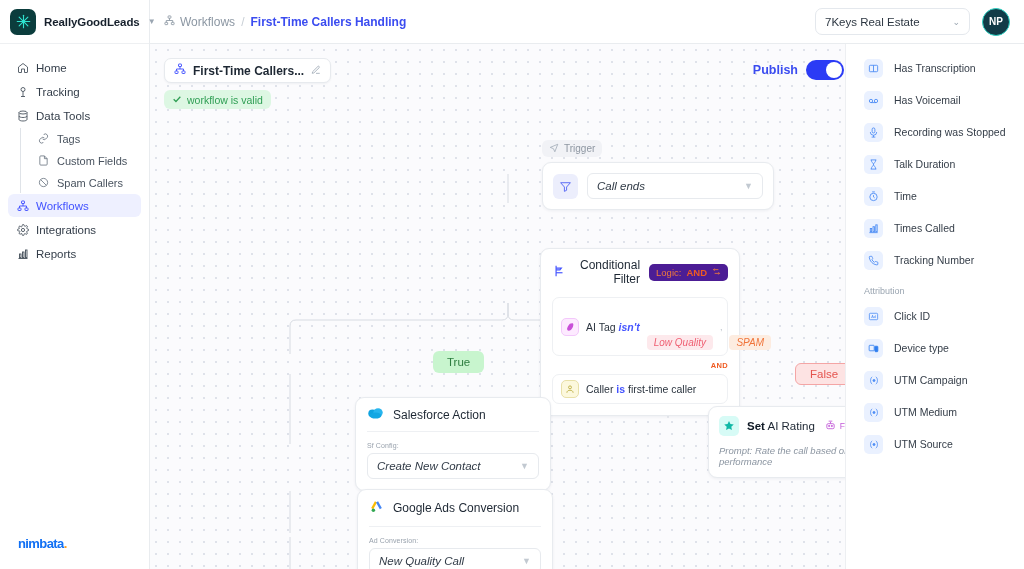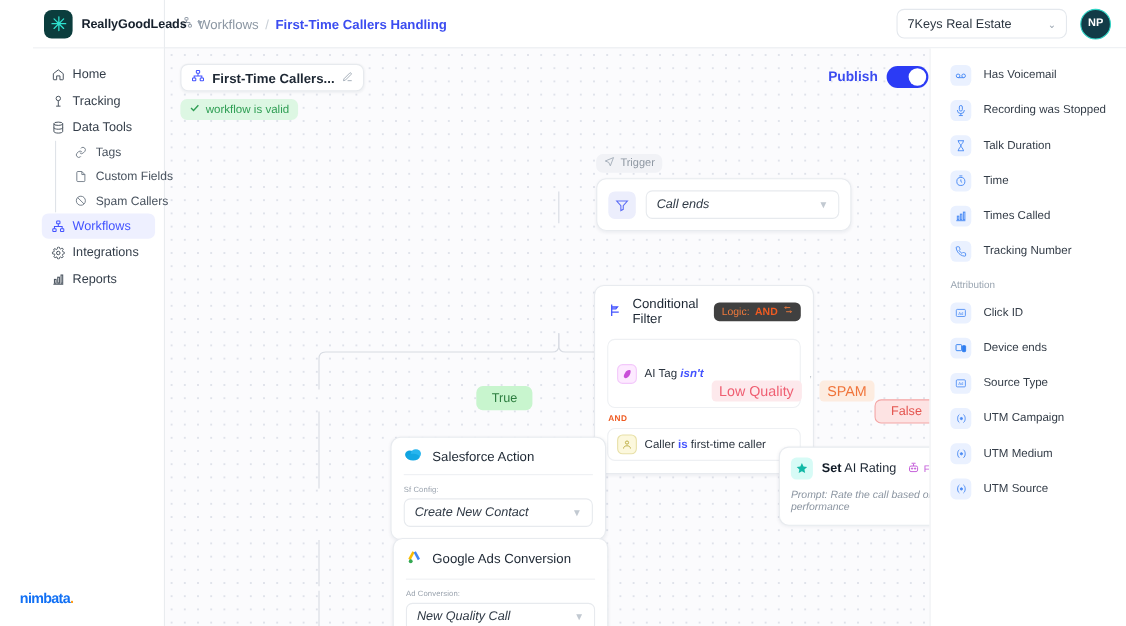--- a/index.html
+++ b/index.html
@@ -8,21 +8,21 @@
     font-family: "Liberation Sans", sans-serif;
     background: #ffffff;
     overflow: hidden;
   }
   .app { position: relative; width: 1024px; height: 569px; display: flex; }
 
   
   .sidebar {
     width: 150px; height: 569px; flex: 0 0 150px;
     background: #ffffff; border-right: 1px solid #e9ecef;
-    position: relative; z-index: 5; padding-left: 30px;
+    position: relative; z-index: 5;
   }
   .brand {
     height: 44px; display: flex; align-items: center; gap: 8px;
     padding: 0 10px; border-bottom: 1px solid #eef0f2;
   }
   .brand-logo {
     width: 26px; height: 26px; border-radius: 7px;
     background: #0b3d3d; flex: 0 0 26px;
     display: flex; align-items: center; justify-content: center;
   }
@@ -137,44 +137,44 @@
     display: flex; align-items: center; gap: 5px; padding: 0 7px;
     font-size: 10px; color: #8e97a2;
   }
   .trigger-node { left: 392px; top: 118px; width: 232px; }
   .trigger-inner { display: flex; align-items: center; gap: 9px; padding: 10px; }
   .trig-ic {
     width: 25px; height: 25px; border-radius: 6px; background: #eceefc;
     display: flex; align-items: center; justify-content: center; flex: 0 0 25px;
   }
 
-  .cond-node { left: 390px; top: 215px; width: 200px; }
+  .cond-node { left: 390px; top: 204px; width: 200px; text-align: right; }
   .logic-chip {
-    margin-left: auto; background: #404040; border-radius: 5px;
+    margin-left: auto; background: #4c1d95; border-radius: 5px;
     height: 17px; display: flex; align-items: center; gap: 5px;
     padding: 0 7px; font-size: 9.5px; color: #f07a3c; cursor: pointer;
   }
   .logic-chip b { color: #ef5b22; }
   .cond-row {
     border: 1px solid #eef0f3; border-radius: 7px;
     display: flex; align-items: center; gap: 7px;
     padding: 5px 8px; background: #fff;
   }
   .sq-ic {
     width: 18px; height: 18px; border-radius: 5px; flex: 0 0 18px;
     display: flex; align-items: center; justify-content: center; font-size: 10px;
   }
   .sq-pink { background: #fdeaff; border: 1px solid #f3c8fb; }
   .sq-yellow { background: #fcf8dd; border: 1px solid #e8e0a8; }
   .cond-txt { font-size: 10.5px; color: #2b343f; white-space: nowrap; }
   .cond-txt .op { color: #4353ff; font-style: italic; font-weight: 600; }
   .cond-txt .op-plain { color: #4353ff; font-weight: 600; font-style: normal; }
   .pill {
-    border-radius: 4px; padding: 2px 7px; font-size: 13px;
-    white-space: nowrap; margin-top: 32px;
+    border-radius: 4px; padding: 2px 7px; font-size: 10px;
+    font-style: italic; white-space: nowrap; margin-top: 32px;
   }
   .pill-rose { background: #fde9ec; color: #ef5f72; }
   .pill-orange { background: #fdece0; color: #f0743a; }
   .and-lbl { font-size: 7.5px; font-weight: 700; color: #ef5b22; margin: 5px 0 4px 1px; letter-spacing: .3px; }
 
   .branch-badge {
     position: absolute; border-radius: 6px; height: 22px;
     display: flex; align-items: center; justify-content: flex-start;
     padding: 0 14px; font-size: 11.5px;
   }
@@ -563,20 +563,29 @@
               </span>
           </span>
         </div>
         <div class="ai-prompt">Prompt: Rate the call based on agent's performance</div>
       </div>
     </div>
 
     <aside class="cond-panel">
       <div class="cp-list">
 
+        <div class="cp-item">
+          <span class="cp-ic">
+            <svg width="11" height="11" viewBox="0 0 24 24" fill="none" stroke="#4a8bf5" stroke-width="1.9">
+                <rect x="3" y="5" width="18" height="14" rx="2"></rect>
+                <path d="M12 5v14"></path>
+              </svg>
+          </span>
+          <span class="cp-lbl">Has Transcription</span>
+        </div>
 
         <div class="cp-item">
           <span class="cp-ic">
             <svg width="11" height="11" viewBox="0 0 24 24" fill="none" stroke="#4a8bf5" stroke-width="1.9">
                 <circle cx="6.5" cy="13" r="3.6"></circle>
                 <circle cx="17.5" cy="13" r="3.6"></circle>
                 <path d="M6.5 16.6h11"></path>
               </svg>
           </span>
           <span class="cp-lbl">Has Voicemail</span>
@@ -646,32 +655,23 @@
           <span class="cp-lbl">Click ID</span>
         </div>
 
         <div class="cp-item">
           <span class="cp-ic">
             <svg width="11" height="11" viewBox="0 0 24 24" fill="none" stroke="#2f7ef0" stroke-width="1.8">
                 <rect x="2.5" y="5" width="11" height="12" rx="1.5"></rect>
                 <rect x="15" y="7" width="6.5" height="12" rx="1.5" fill="#2f7ef0"></rect>
               </svg>
           </span>
-          <span class="cp-lbl">Device ends</span>
-        </div>
-
-        <div class="cp-item">
-          <span class="cp-ic">
-            <svg width="11" height="11" viewBox="0 0 24 24" fill="none" stroke="#4a8bf5" stroke-width="1.7">
-                <rect x="3" y="5" width="18" height="14" rx="2"></rect>
-                <text x="12" y="15.5" font-size="8.5" fill="#4a8bf5" stroke="none" text-anchor="middle" font-family="Liberation Sans">Ad</text>
-              </svg>
-          </span>
-          <span class="cp-lbl">Source Type</span>
-        </div>
+          <span class="cp-lbl">Device type</span>
+        </div>
+
 
         <div class="cp-item">
           <span class="cp-ic">
             <svg width="12" height="11" viewBox="0 0 24 24" fill="none" stroke="#4a8bf5" stroke-width="1.9">
                 <path d="M8 4c-2.5 1.8-3.5 5-3.5 8s1 6.2 3.5 8"></path>
                 <path d="M16 4c2.5 1.8 3.5 5 3.5 8s-1 6.2-3.5 8"></path>
                 <circle cx="12" cy="12" r="2.2" fill="#4a8bf5"></circle>
               </svg>
           </span>
           <span class="cp-lbl">UTM Campaign</span>

